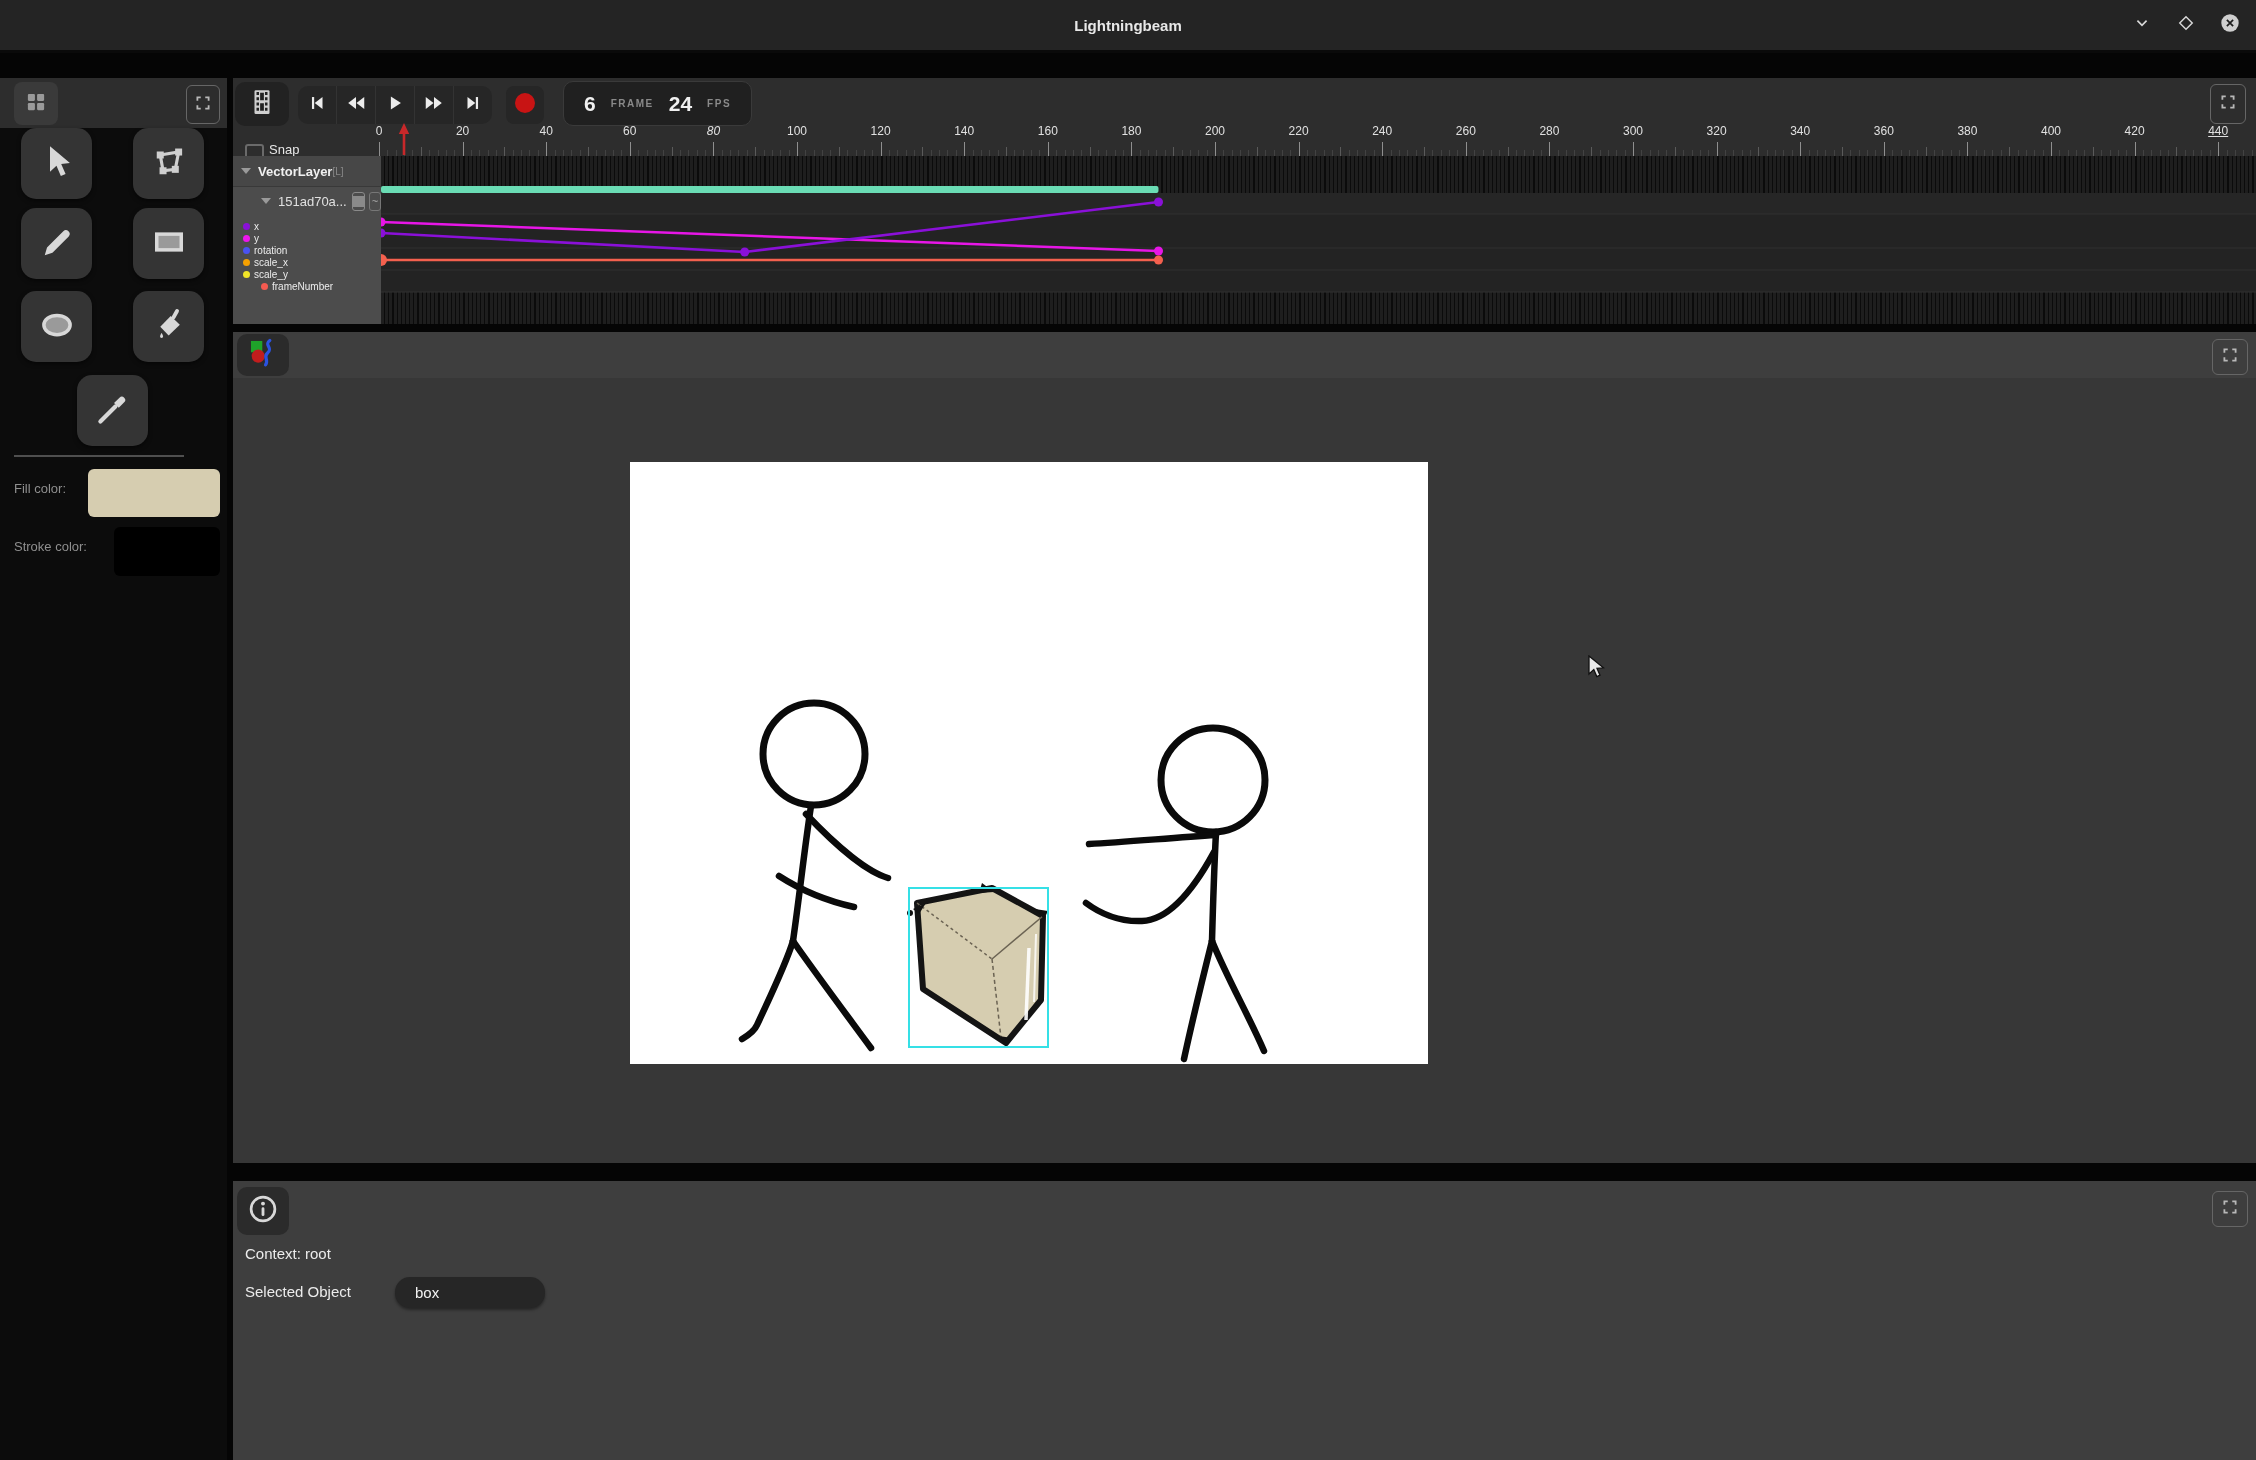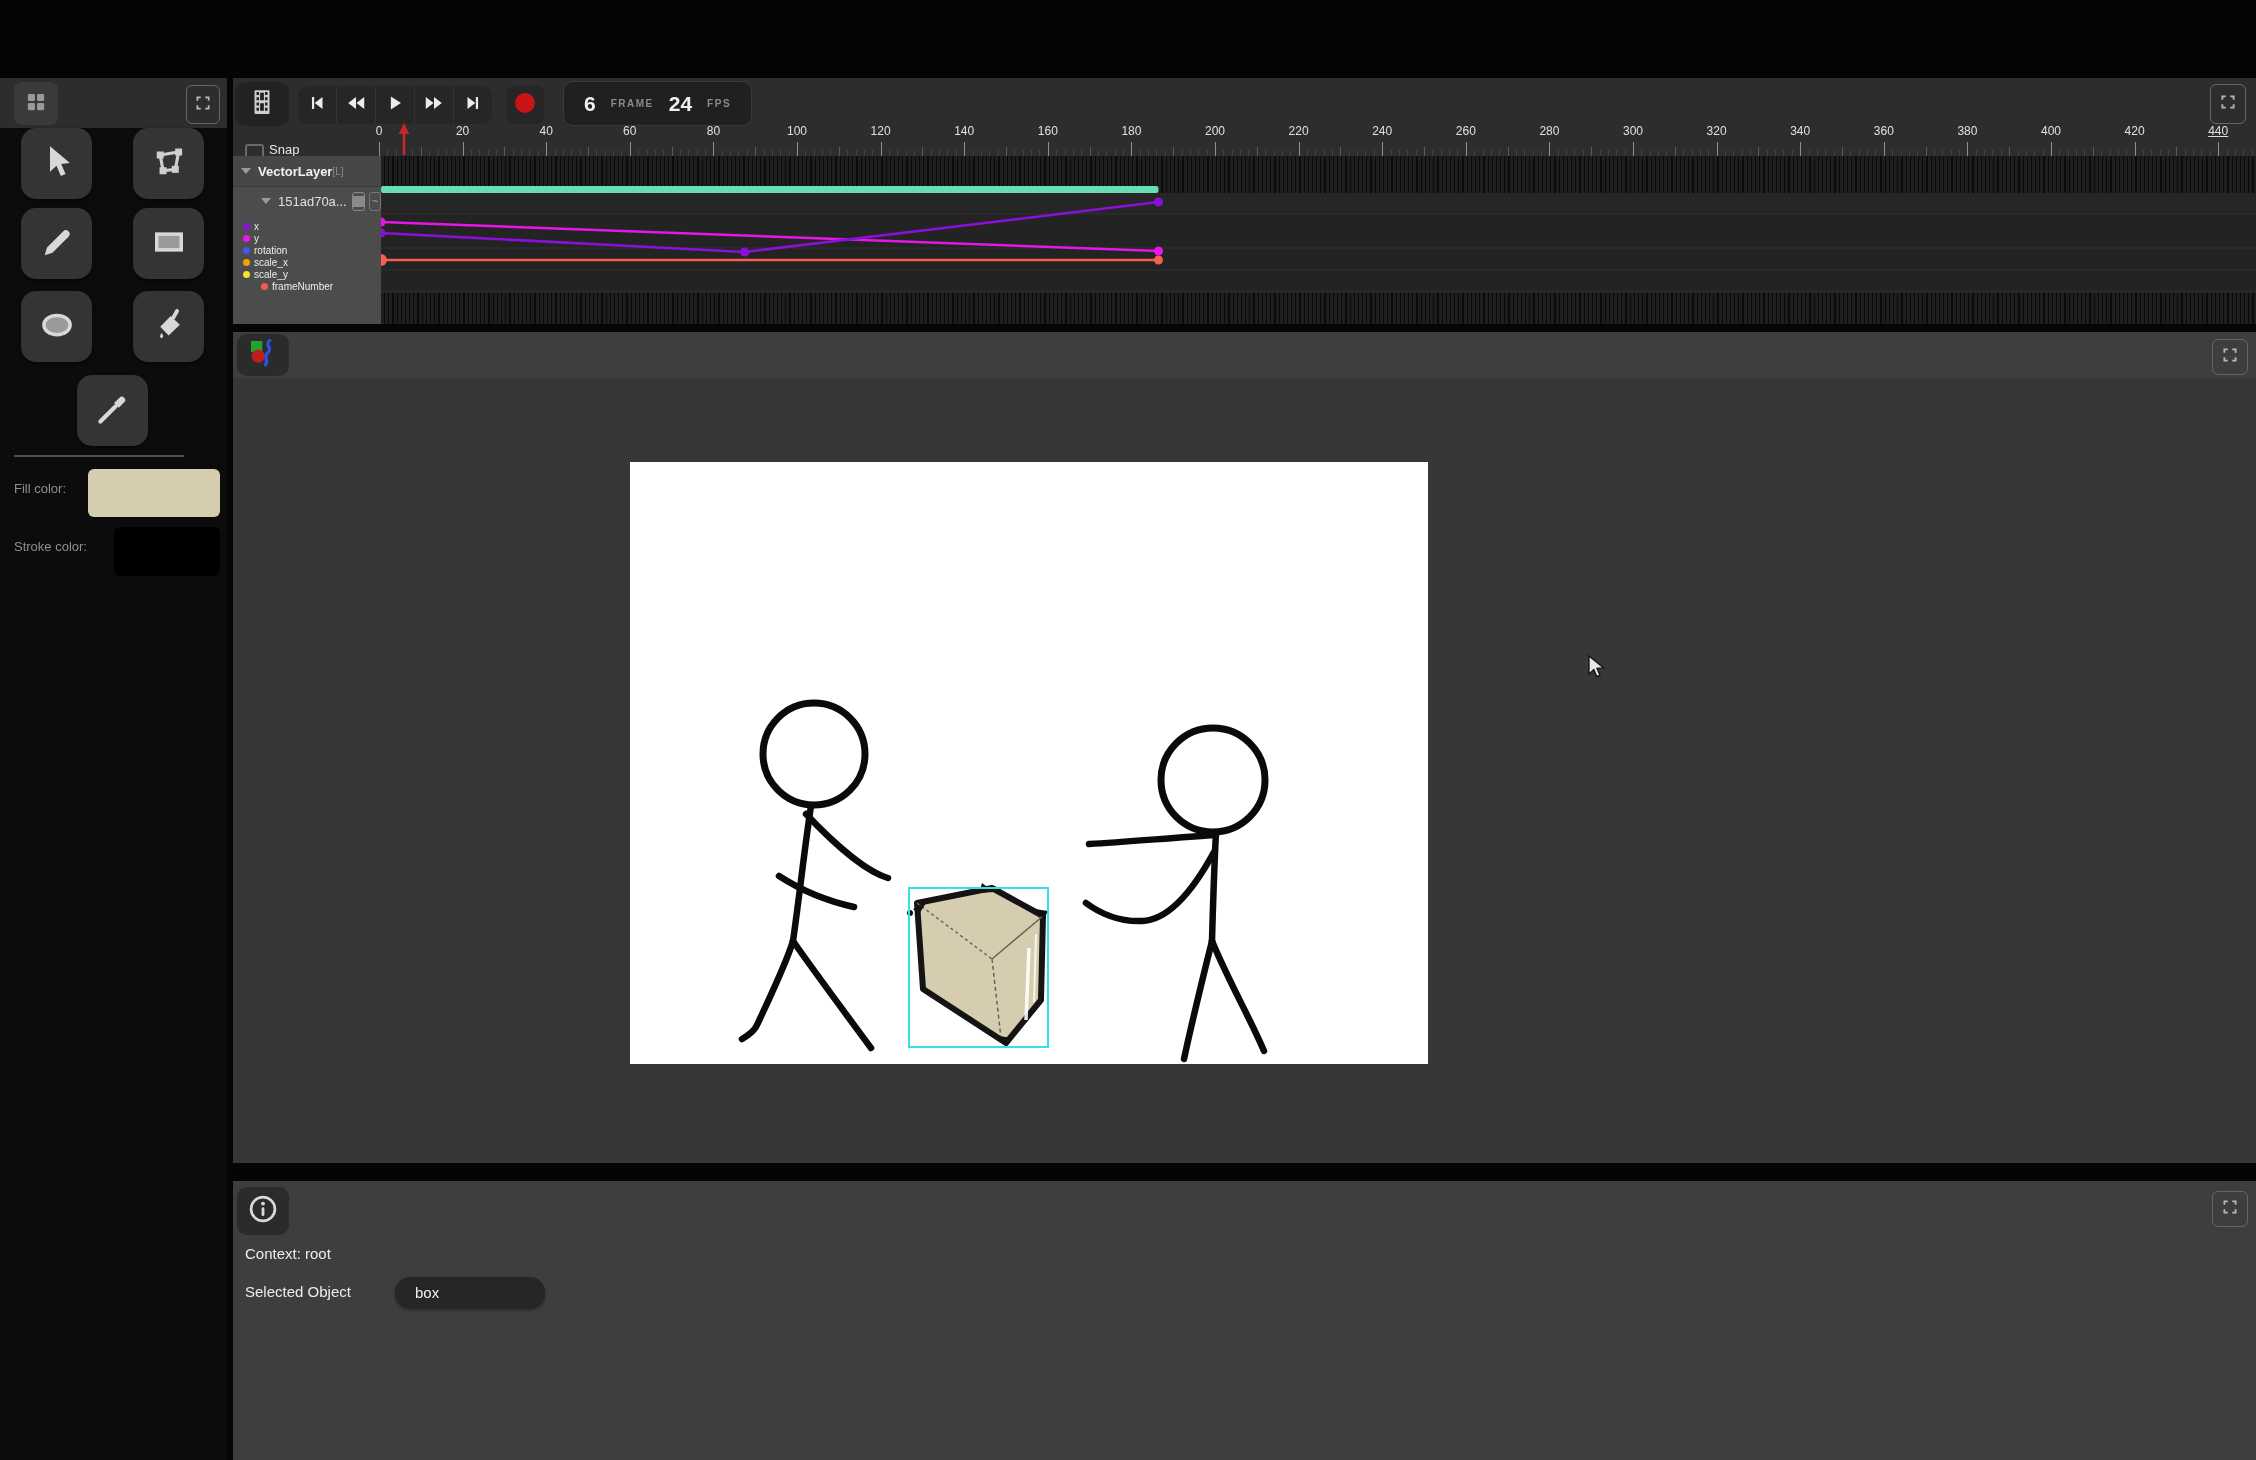--- a/index.html
+++ b/index.html
@@ -79,20 +79,41 @@
   .ctx-text{left:12px;top:64px;font-size:15px;color:#ececec;}
   .sel-label{left:12px;top:102px;font-size:15px;color:#ececec;}
   .sel-field{left:162px;top:96px;width:150px;height:31px;background:#262626;border-radius:15px;
              display:flex;align-items:center;padding-left:20px;box-sizing:border-box;font-size:15px;color:#f2f2f2;box-shadow:0 2px 3px rgba(0,0,0,.4);}
 </style>
 </head>
 <body>
 
 <div class="app">
 
+  <div class="abs titlebar">
+    <div class="abs title">Lightningbeam</div>
+    <div class="abs win-controls">
+        <div class="win-btn">
+          <span><svg width="22" height="22" viewBox="0 0 24 24">
+              <path d="M7 9.5l5 5 5-5" stroke="#d8d8d8" stroke-width="1.8" fill="none"></path>
+            </svg></span>
+        </div>
+        <div class="win-btn">
+          <span><svg width="20" height="20" viewBox="0 0 24 24">
+              <path d="M12 4.5l7.5 7.5-7.5 7.5L4.5 12z" stroke="#d8d8d8" stroke-width="1.7" fill="none"></path>
+            </svg></span>
+        </div>
+        <div class="win-btn">
+          <span><svg width="22" height="22" viewBox="0 0 24 24">
+              <circle cx="12" cy="12" r="9.5" fill="#cfcfcf"></circle>
+              <path d="M8.6 8.6l6.8 6.8M15.4 8.6l-6.8 6.8" stroke="#1e1e1e" stroke-width="1.9"></path>
+            </svg></span>
+        </div>
+      </div>
+  </div>
 
 
   <div class="abs sidebar">
     <div class="abs side-header">
       <div class="abs icon-btn" style="left:14px;top:4px;width:44px;height:43px;">
           <span><svg width="26" height="26" viewBox="0 0 24 24">
               <g fill="#9a9a9a">
                 <rect x="4.5" y="4.5" width="6.5" height="6.5" rx="1"></rect>
                 <rect x="13" y="4.5" width="6.5" height="6.5" rx="1"></rect>
                 <rect x="4.5" y="13" width="6.5" height="6.5" rx="1"></rect>
@@ -243,21 +264,21 @@
           </svg></span>
       </div>
 
     <div class="abs snap-box"></div>
     <div class="abs snap-label">Snap</div>
     <div class="abs" id="ruler" style="left:0;top:0;width:2023px;height:78px;">
         <div class="ruler-label" style="left: 146px;">0</div>
         <div class="ruler-label" style="left: 229.6px;">20</div>
         <div class="ruler-label" style="left: 313.2px;">40</div>
         <div class="ruler-label" style="left: 396.8px;">60</div>
-        <div class="ruler-label" style="left: 480.4px;">80</div>
+        <div class="ruler-label" style="left: 480.4px; font-style: italic;">80</div>
         <div class="ruler-label" style="left: 564px;">100</div>
         <div class="ruler-label" style="left: 647.6px;">120</div>
         <div class="ruler-label" style="left: 731.2px;">140</div>
         <div class="ruler-label" style="left: 814.8px;">160</div>
         <div class="ruler-label" style="left: 898.4px;">180</div>
         <div class="ruler-label" style="left: 982px;">200</div>
         <div class="ruler-label" style="left: 1065.6px;">220</div>
         <div class="ruler-label" style="left: 1149.2px;">240</div>
         <div class="ruler-label" style="left: 1232.8px;">260</div>
         <div class="ruler-label" style="left: 1316.4px;">280</div>

